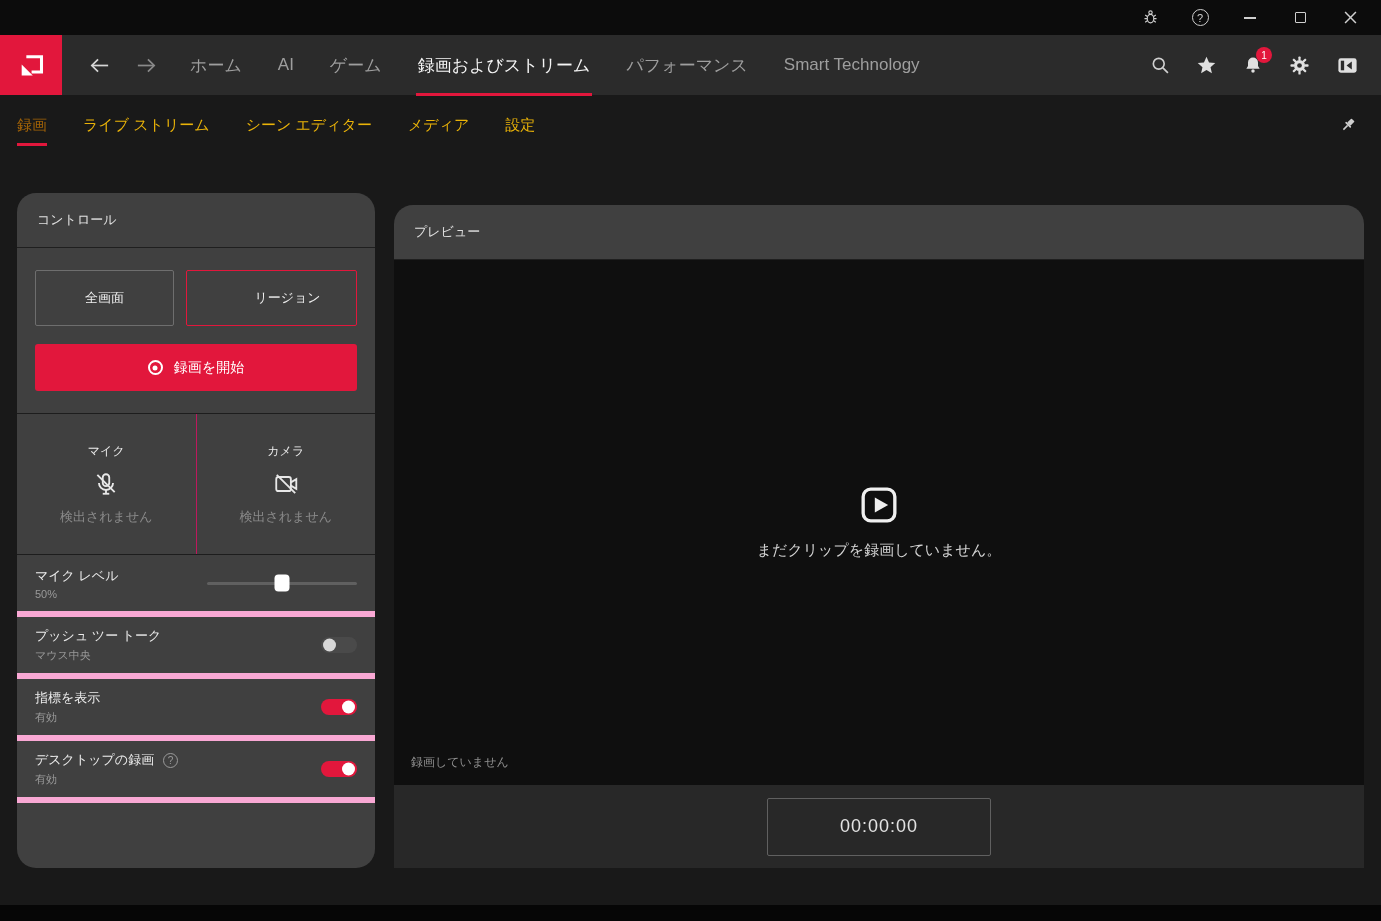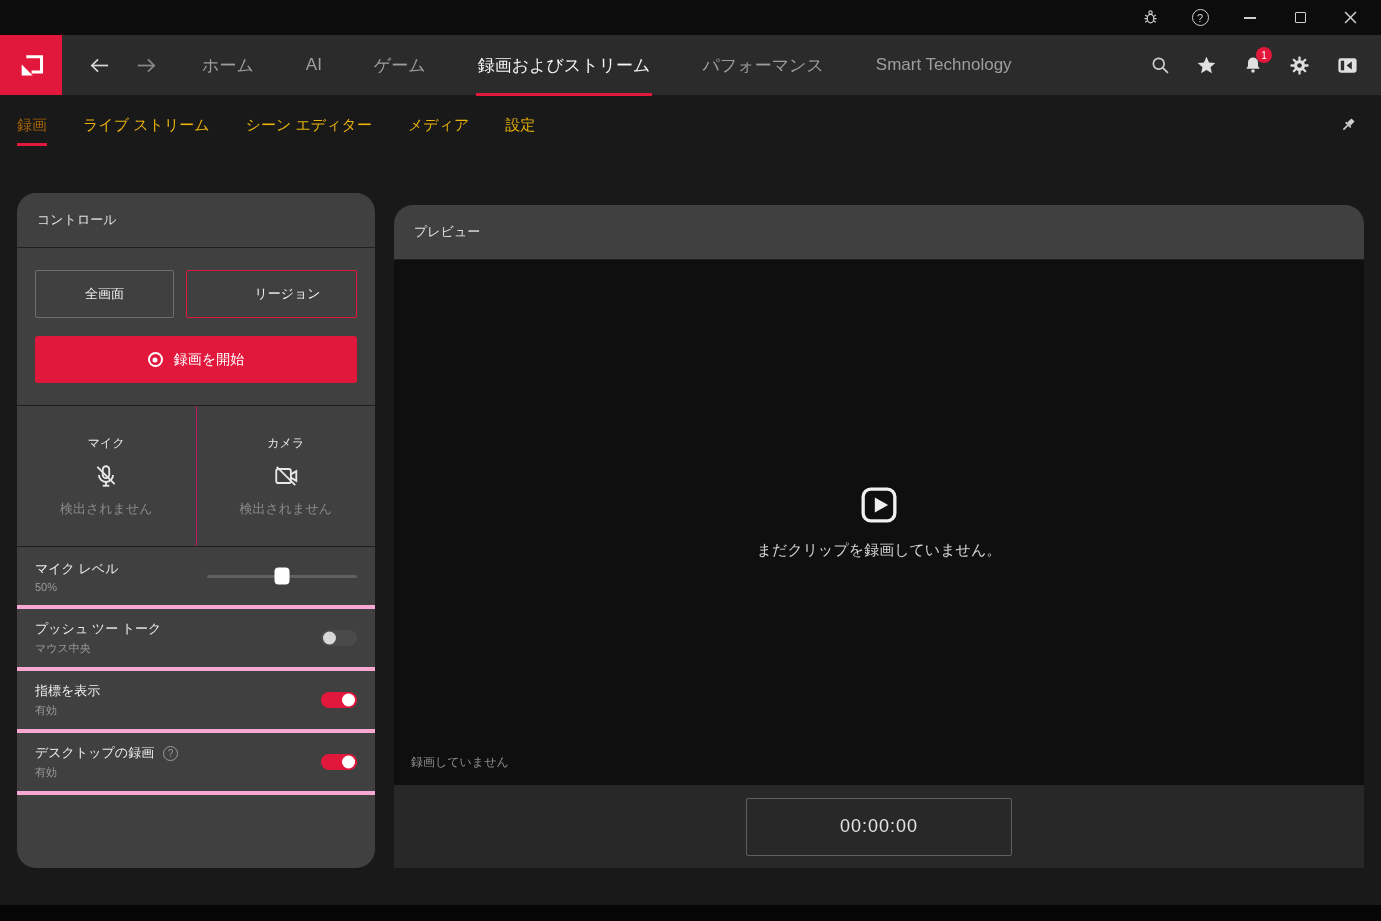--- a/index.html
+++ b/index.html
@@ -16,21 +16,21 @@
   .titlebar { height:35px; background:#0c0c0c; display:flex; justify-content:flex-end; align-items:center; padding-right:6px; }
   .tb-btn { width:50px; height:35px; display:flex; align-items:center; justify-content:center; color:#cfcfcf; cursor:default; }
   .help-circle-big { width:17px; height:17px; border:1.3px solid #cfcfcf; border-radius:50%; font-size:11px; color:#cfcfcf; display:flex; align-items:center; justify-content:center; }
   .min-line { width:12px; height:2px; background:#cfcfcf; }
   .max-box { width:11px; height:11px; border:1.4px solid #cfcfcf; border-radius:1px; }
 
   
   .navbar { height:60px; background:#2b2b2b; display:flex; align-items:center; }
   .logo-tile { width:62px; height:60px; background:#e2173c; display:flex; align-items:center; justify-content:center; flex:0 0 auto; }
   .nav-arrows { display:flex; align-items:center; gap:24px; margin-left:26px; }
-  .nav-items { display:flex; align-items:center; gap:52px; margin-left:44px; }
+  .nav-items { display:flex; align-items:center; gap:36px; margin-left:32px; }
   .nav-item { font-size:17px; color:#9e9e9e; position:relative; white-space:nowrap; cursor:default; }
   .nav-item.active { color:#f5f5f5; }
   .nav-item.active::after { content:""; position:absolute; left:-2px; right:-2px; bottom:-19px; height:3px; background:#e2173c; }
   .nav-icons { margin-left:auto; display:flex; align-items:center; gap:26px; padding-right:22px; }
   .nav-icon { position:relative; display:flex; align-items:center; justify-content:center; }
   .bell-badge { position:absolute; top:-8px; right:-9px; min-width:16px; height:16px; padding:0 3px; border-radius:9px; background:#e2173c; color:#fff; font-size:10px; display:flex; align-items:center; justify-content:center; }
 
   
   .subnav { height:60px; display:flex; align-items:center; padding-left:17px; gap:36px; background:#191919; }
   .subnav-item { font-size:15px; color:#eab308; position:relative; white-space:nowrap; }
@@ -39,54 +39,54 @@
   .subnav-pin { margin-left:auto; padding-right:24px; display:flex; align-items:center; }
 
   
   .content { position:absolute; top:193px; left:17px; right:17px; bottom:53px; display:flex; gap:19px; }
   .panel { background:#404040;border-radius:19px; }
   .panel-header { height:55px; display:flex; align-items:center; padding:0 20px; font-size:13px; color:#e0e0e0; border-bottom:1px solid #1f1f1f; }
 
   
   .control-panel { width:358px; flex:0 0 auto; display:flex; flex-direction:column; }
   .mode-buttons { display:flex; gap:12px; padding:22px 18px 0 18px; }
-  .mode-btn { flex:1; height:48px; border:1px solid #6e6e6e; background:transparent; color:#f0f0f0; font-size:13px; display:flex; align-items:center; justify-content:center; border-radius:2px; cursor:default; }
+  .mode-btn { flex:1; height:56px; border:1px solid #6e6e6e; background:transparent; color:#f0f0f0; font-size:13px; display:flex; align-items:center; justify-content:center; border-radius:2px; cursor:default; }
   .mode-btn.selected { border-color:#e2173c;padding-left:32px; }
   .record-btn { margin:18px 18px 22px 18px; height:47px; background:#e2173c; border-radius:3px; display:flex; align-items:center; justify-content:center; gap:11px; color:#fff; font-size:14px; cursor:default; }
   .rec-dot { width:15px; height:15px; border:2px solid #fff; border-radius:50%; position:relative; flex:0 0 auto; }
   .rec-dot::after { content:""; position:absolute; left:50%; top:50%; transform:translate(-50%,-50%); width:5px; height:5px; border-radius:50%; background:#fff; }
 
   .devices { display:flex; border-top:1px solid #1d1d1d; border-bottom:1px solid #1d1d1d; height:142px; }
   .device { flex:1; display:flex; flex-direction:column; align-items:center; justify-content:center; gap:11px; }
   .device:first-child { border-right:1px solid #be185d; }
   .device-label { font-size:12px; color:#ececec; }
   .device-status { font-size:13px; color:#8a8a8a; }
 
-  .ctrl-row { min-height:62px; display:flex; align-items:center; justify-content:space-between; padding:0 18px; border-bottom:4px solid #f9a8d4; }
+  .ctrl-row { min-height:62px; display:flex; align-items:center; justify-content:space-between; padding:0 18px; border-bottom:6px solid #f9a8d4; }
   .row-text { display:flex; flex-direction:column; gap:3px; }
   .row-label { font-size:13px; color:#ececec; display:flex; align-items:center; }
   .row-sub { font-size:11px; color:#9a9a9a; }
 
   .slider { width:150px; height:3px; background:#606060; border-radius:2px; position:relative; }
   .slider-handle { position:absolute; left:50%; top:50%; transform:translate(-50%,-50%); width:15px; height:17px; background:#fff; border-radius:4px; }
 
   .toggle { width:36px; height:16px; border-radius:9px; background:#4a4a4a; position:relative; flex:0 0 auto; }
   .toggle .knob { position:absolute; top:50%; transform:translateY(-50%); left:2px; width:13px; height:13px; border-radius:50%; background:#d8d8d8; }
   .toggle.on { background:#e2173c; }
   .toggle.on .knob { left:auto; right:2px; background:#fff; }
 
   .help-circle-small { width:15px; height:15px; border:1px solid #9a9a9a; border-radius:50%; font-size:10px; color:#9a9a9a; display:inline-flex; align-items:center; justify-content:center; margin-left:9px; flex:0 0 auto; }
 
   
   .preview-panel { flex:1; display:flex; flex-direction:column;margin-top:12px; }
   .preview-black { flex:1; background:#0f0f0f; position:relative; display:flex; flex-direction:column; align-items:center; justify-content:center; gap:16px; }
   .empty-msg { font-size:15px; color:#d4d4d4; }
   .rec-status { position:absolute; left:17px; bottom:14px; font-size:12px; color:#8f8f8f; }
   .timer-bar { height:83px; display:flex; align-items:center; justify-content:center; background:#282828; }
-  .timer-box { width:266px; height:58px; border:1px solid #606060; border-radius:2px; display:flex; align-items:center; justify-content:center; font-size:18px; color:#e3e3e3; letter-spacing:1px; }
+  .timer-box { width:224px; height:58px; border:1px solid #606060; border-radius:2px; display:flex; align-items:center; justify-content:center; font-size:18px; color:#e3e3e3; letter-spacing:1px; }
 
   .bottom-strip { position:absolute; left:0; right:0; bottom:0; height:16px; background:#060606; }
 
   svg { display:block; }
 </style>
 </head>
 <body>
 
 <div class="titlebar">
   <div class="tb-btn">

